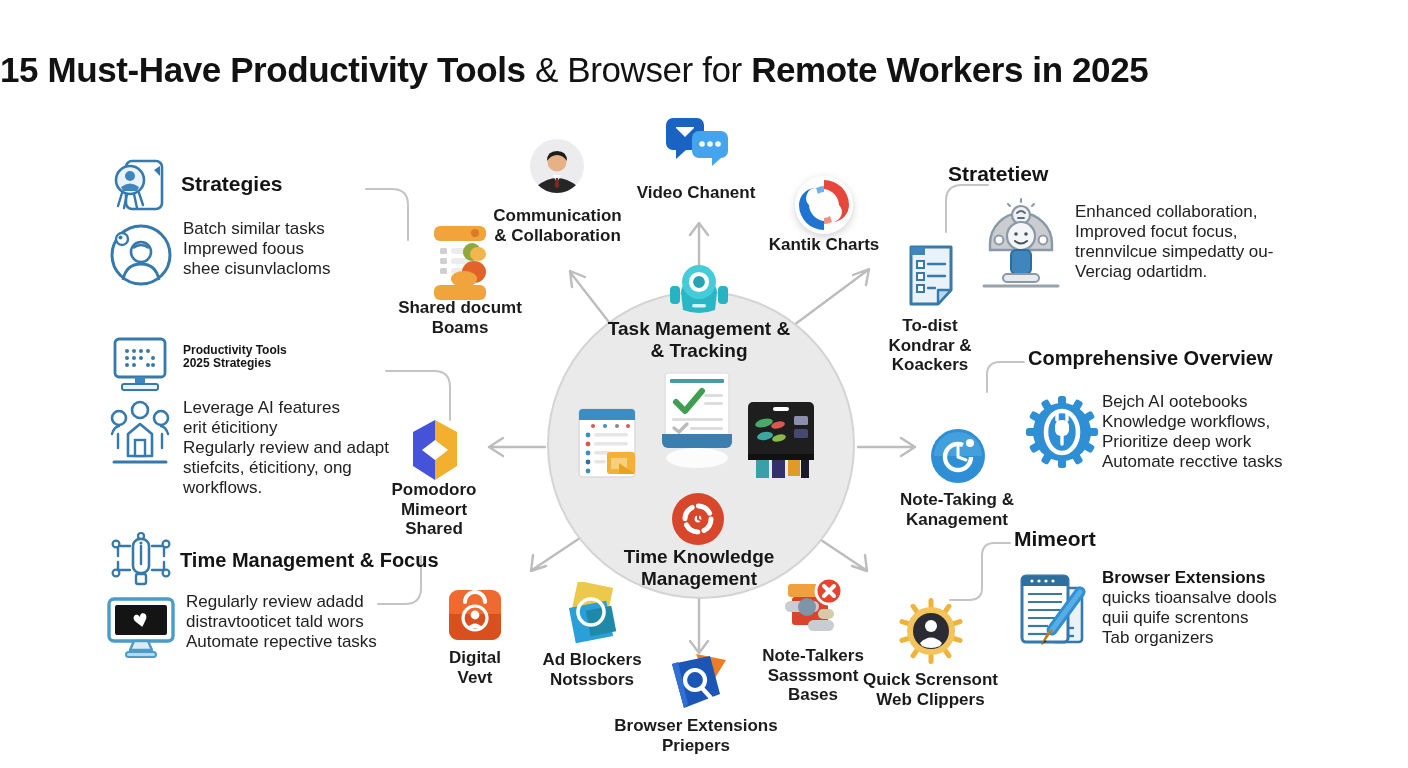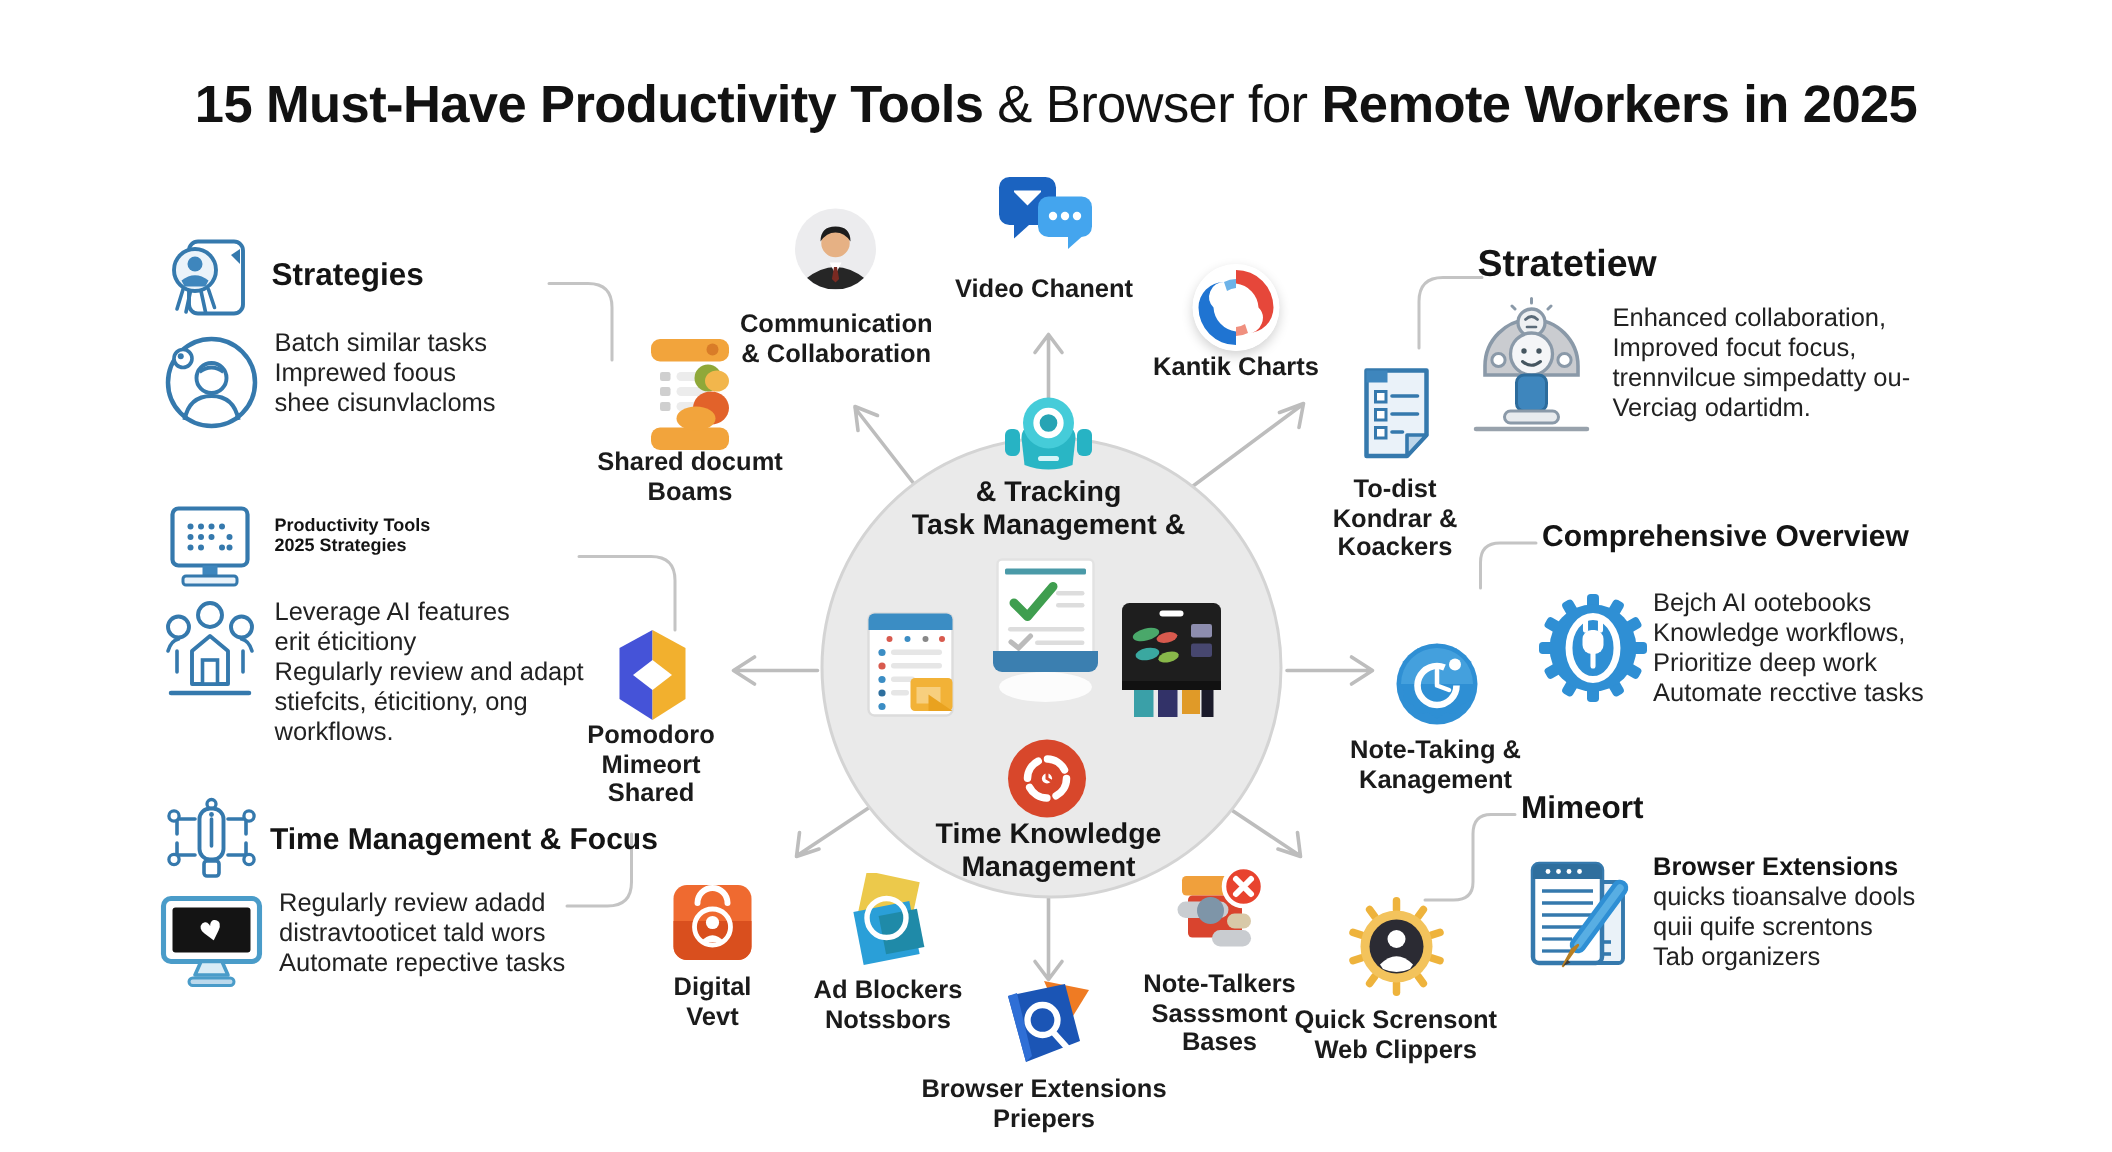--- a/index.html
+++ b/index.html
@@ -1,18 +1,18 @@
 <!DOCTYPE html>
 <html><head>
 <meta charset="utf-8">
 <style>
   html,body{margin:0;padding:0;}
   body{width:1408px;height:768px;background:#ffffff;font-family:"Liberation Sans",sans-serif;position:relative;overflow:hidden;}
   .abs{position:absolute;}
-  .title{left:0;top:50px;width:1408px;text-align:center;font-size:35px;color:#121212;letter-spacing:-0.4px;}
+  .title{left:0;top:50px;width:1408px;font-size:35px;color:#121212;letter-spacing:-0.4px;}
   .title .b{font-weight:700;}
   .title .r{font-weight:400;}
   .h{font-weight:700;color:#141414;font-size:20px;line-height:1.12;}
   .ring-label{text-align:center;font-weight:700;color:#1b1b1b;font-size:17px;line-height:1.16;}
   .body-text{color:#222222;font-size:17px;line-height:1.18;}
   .body-text .bold{font-weight:700;color:#141414;}
   .center-label{text-align:center;font-weight:700;color:#161616;font-size:19px;line-height:1.15;}
   .circle{left:547px;top:291px;width:304px;height:304px;border-radius:50%;background:#eaeaea;border:2px solid #d4d4d4;}
   .round-clip{border-radius:50%;overflow:hidden;}
   .kantik-wrap{box-shadow:0 3px 8px rgba(0,0,0,0.18);background:#fff;}
@@ -156,22 +156,22 @@
     <rect x="2" y="28" width="10" height="18" rx="4" fill="#27b3c4"></rect>
     <rect x="50" y="28" width="10" height="18" rx="4" fill="#27b3c4"></rect>
     <path d="M13,34 Q13,26 22,25 H40 Q49,26 49,34 L47,52 Q31,58 15,52 Z" fill="#29b6c5"></path>
     <circle cx="31" cy="24" r="17" fill="#45ccd9"></circle>
     <circle cx="31" cy="24" r="9" fill="#27a4b4"></circle>
     <circle cx="31" cy="24" r="8" fill="none" stroke="#ffffff" stroke-width="4.2"></circle>
     <rect x="24" y="46" width="14" height="3.4" rx="1.7" fill="#d6f4f7"></rect>
   </svg>
 </div>
 <div class="abs center-label" style="left:584px;top:318px;width:230px">
+  <div>Task Management &amp;</div>
   <div>&amp; Tracking</div>
-  <div>Task Management &amp;</div>
 </div>
 
 <div class="abs" style="left:578px;top:406px">
   <svg width="60" height="74" viewBox="0 0 60 74">
     <rect x="1" y="3" width="56" height="68" rx="4" fill="#ffffff" stroke="#dcdcdc" stroke-width="1.6"></rect>
     <path d="M1,7 a4,4 0 0 1 4,-4 h48 a4,4 0 0 1 4,4 v7 h-56 z" fill="#3b8dc4"></path>
     <g>
       <circle cx="15" cy="20" r="2" fill="#d85a4e"></circle>
         <circle cx="27" cy="20" r="2" fill="#3b8dc4"></circle>
         <circle cx="39" cy="20" r="2" fill="#888888"></circle>
@@ -431,21 +431,21 @@
     <circle cx="30" cy="31" r="13" fill="none" stroke="#ffffff" stroke-width="4.4" stroke-dasharray="66 16"></circle>
     <path d="M30,31 V21 M30,31 l8,3" stroke="#ffffff" stroke-width="3" fill="none" stroke-linecap="round"></path>
     <circle cx="42" cy="17" r="4" fill="#ffffff"></circle>
   </svg>
 </div>
 <div class="abs ring-label" style="left:886px;top:490px;width:142px">
   <div>Note-Taking &amp;</div>
   <div>Kanagement</div>
 </div>
 
-<div class="abs h" style="left:985px;top:162px;font-size:25px">Stratetiew</div>
+<div class="abs h" style="left:948px;top:162px;font-size:21px">Stratetiew</div>
 <div class="abs" style="left:980px;top:198px">
   <svg width="82" height="92" viewBox="0 0 82 92">
     <path d="M10,46 a31,31 0 0 1 62,0 v6 h-62 z" fill="#caccd0" stroke="#8a99a8" stroke-width="2.4"></path>
     <circle cx="41" cy="17" r="9" fill="#eef0f2" stroke="#8a99a8" stroke-width="2.2"></circle>
     <path d="M41,4 v-3 M30,8 l-2,-2 M52,8 l2,-2" stroke="#8a99a8" stroke-width="2" stroke-linecap="round"></path>
     <path d="M37,15 q4,-4 8,0 M38,20 h6" stroke="#5a6a78" stroke-width="1.8" fill="none" stroke-linecap="round"></path>
     <circle cx="41" cy="38" r="14" fill="#f4f5f7" stroke="#8a99a8" stroke-width="2.2"></circle>
     <circle cx="36" cy="36" r="1.8" fill="#45555f"></circle>
     <circle cx="46" cy="36" r="1.8" fill="#45555f"></circle>
     <path d="M35,43 q6,5 12,0" stroke="#45555f" stroke-width="2" fill="none" stroke-linecap="round"></path>

